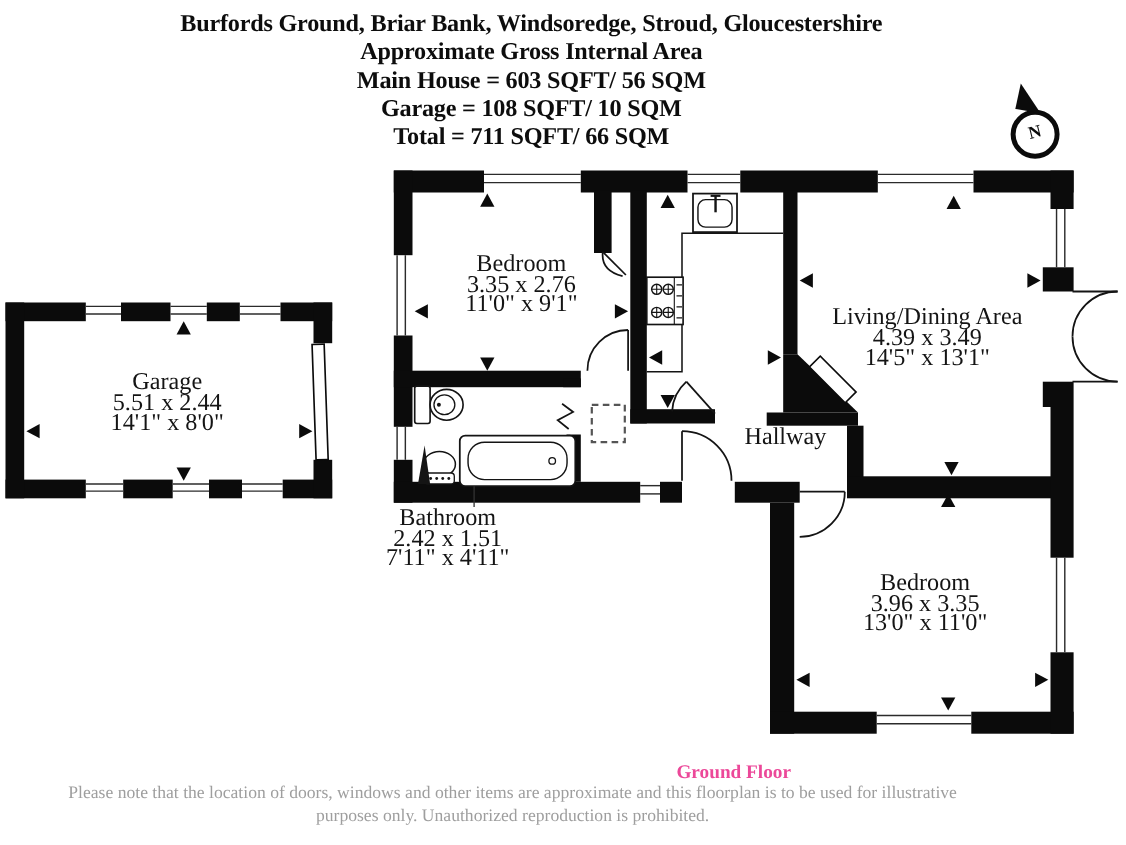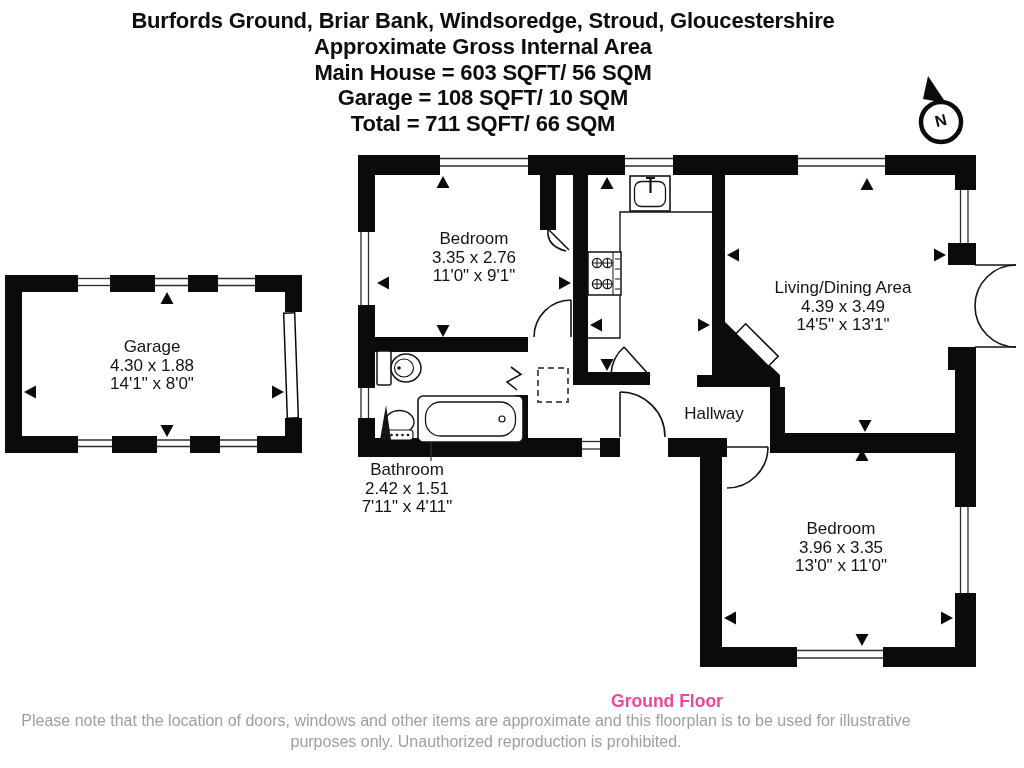--- a/index.html
+++ b/index.html
@@ -1,28 +1,28 @@
 <!DOCTYPE html>
 <html><head>
 <meta charset="utf-8">
 <style>
   html,body { margin:0; padding:0; background:#ffffff; }
   .stage {
     position:relative; width:1024px; height:768px; background:#ffffff;
-    font-family:Liberation Sans, sans-serif; overflow:hidden;
+    font-family:Liberation Serif, serif; overflow:hidden;
   }
   .plan-svg { position:absolute; left:0; top:0; }
   .title-block {
     position:absolute; left:483px; top:8px; transform:translateX(-50%);
     text-align:center; font-size:22px; font-weight:600; line-height:25.8px;
     letter-spacing:-0.2px; color:#0d0d0d; white-space:nowrap;
   }
   .room-label {
     position:absolute; transform:translateX(-50%); text-align:center;
-    font-size:17px; line-height:18.5px; color:#141414; white-space:nowrap;
+    font-size:22px; line-height:18.5px; color:#141414; white-space:nowrap;
   }
   .floor-label {
     position:absolute; left:667px; top:691px; transform:translateX(-50%);
     font-size:17.5px; font-weight:700; color:#ec4899; white-space:nowrap;
   }
   .disclaimer {
     position:absolute; left:466px; transform:translateX(-50%);
     font-size:16px; color:#9e9e9e; white-space:nowrap;
   }
   .compass-n {
@@ -238,50 +238,50 @@
     <div>Approximate Gross Internal Area</div>
     <div>Main House = 603 SQFT/ 56 SQM</div>
     <div>Garage =  108 SQFT/ 10 SQM</div>
     <div>Total =  711 SQFT/ 66 SQM</div>
   </div>
 
   <div class="compass-n">N</div>
 
   <div class="room-label" style="left:152px; top:338px;">
     <div>Garage</div>
-    <div>4.30 x 1.88</div>
+    <div>5.51 x 2.44</div>
     <div>14'1" x 8'0"</div>
   </div>
 
   <div class="room-label" style="left:474px; top:230px;">
     <div>Bedroom</div>
     <div>3.35 x 2.76</div>
     <div>11'0" x 9'1"</div>
   </div>
 
 
   <div class="room-label" style="left:843px; top:279px;">
     <div>Living/Dining Area</div>
     <div>4.39 x 3.49</div>
     <div>14'5" x 13'1"</div>
   </div>
 
-  <div class="room-label" style="left:714px; top:405px;">
+  <div class="room-label" style="left:714px; top:388px;">
     <div>Hallway</div>
   </div>
 
   <div class="room-label" style="left:407px; top:461px;text-align:center;">
     <div>Bathroom</div>
     <div>2.42 x 1.51</div>
     <div>7'11" x 4'11"</div>
   </div>
 
   <div class="room-label" style="left:841px; top:520px;">
     <div>Bedroom</div>
     <div>3.96 x 3.35</div>
     <div>13'0" x 11'0"</div>
   </div>
 
   <div class="floor-label">Ground Floor</div>
   <div class="disclaimer" style="top:712px;">Please note that the location of doors, windows and other items are approximate and this floorplan is to be used for illustrative</div>
-  <div class="disclaimer" style="top:733px;margin-left:20px;">purposes only. Unauthorized reproduction is prohibited.</div>
+  <div class="disclaimer" style="top:733px;">purposes only. Unauthorized reproduction is prohibited.</div>
 
 </div>
 
 </body></html>

